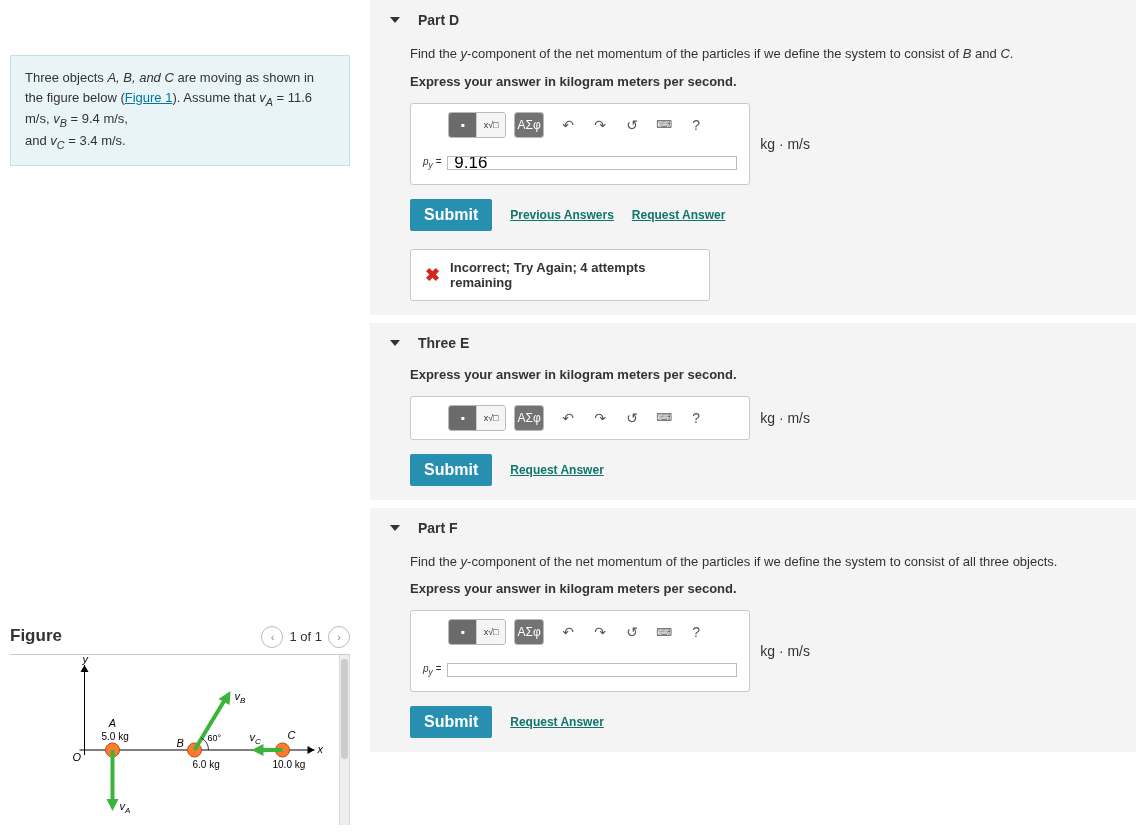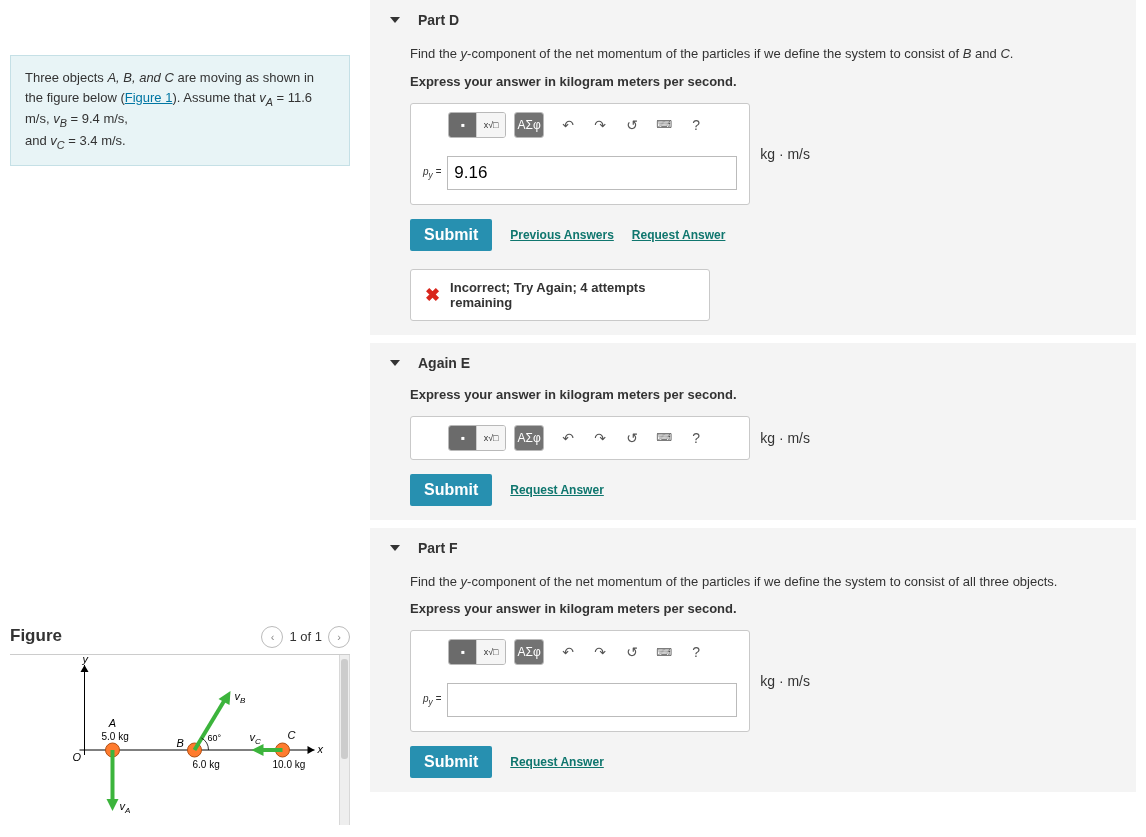--- a/index.html
+++ b/index.html
@@ -127,21 +127,21 @@
     display: inline-flex; align-items: center; justify-content: center;
     margin: 0 4px; font-size: 14px; color: #555; cursor: pointer;
   }
   .input-row {
     display: flex; align-items: center;
     padding: 10px 12px 14px 12px;
   }
   .lhs { font-style: italic; font-size: 10px; margin-right: 6px; white-space: nowrap; }
   .answer-input {
     flex: 1;
-    height: 34px;
+    height: 14px;
     border: 1px solid #bbb;
     padding: 4px 6px;
     font-size: 17px;
     font-family: inherit;
   }
   .units { margin-left: 10px; font-size: 14px; display:flex; align-items:center; white-space: nowrap;}
   .below-row { display: flex; align-items: center; margin-top: 14px; gap: 18px; }
   .submit-btn {
     background: #2790b0;
     color: #ffffff;
@@ -280,21 +280,21 @@
       <div class="feedback">
         <span class="x">✖</span>
         <span class="msg">Incorrect; Try Again; 4 attempts remaining</span>
       </div>
     </div>
   </div>
 
   <div class="part">
     <div class="part-header">
       <span class="caret"></span>
-      <span class="ptitle">Again E</span>
+      <span class="ptitle">Three E</span>
     </div>
     <div class="part-body">
       <div class="instr">Express your answer in kilogram meters per second.</div>
 
       <div class="wider">
       <div class="answer-box">
         <div class="toolbar">
           <div class="tb-group">
             <div class="tb-btn dark">▪</div>
             <div class="tb-btn" style="font-size:9px;">x√□</div>

